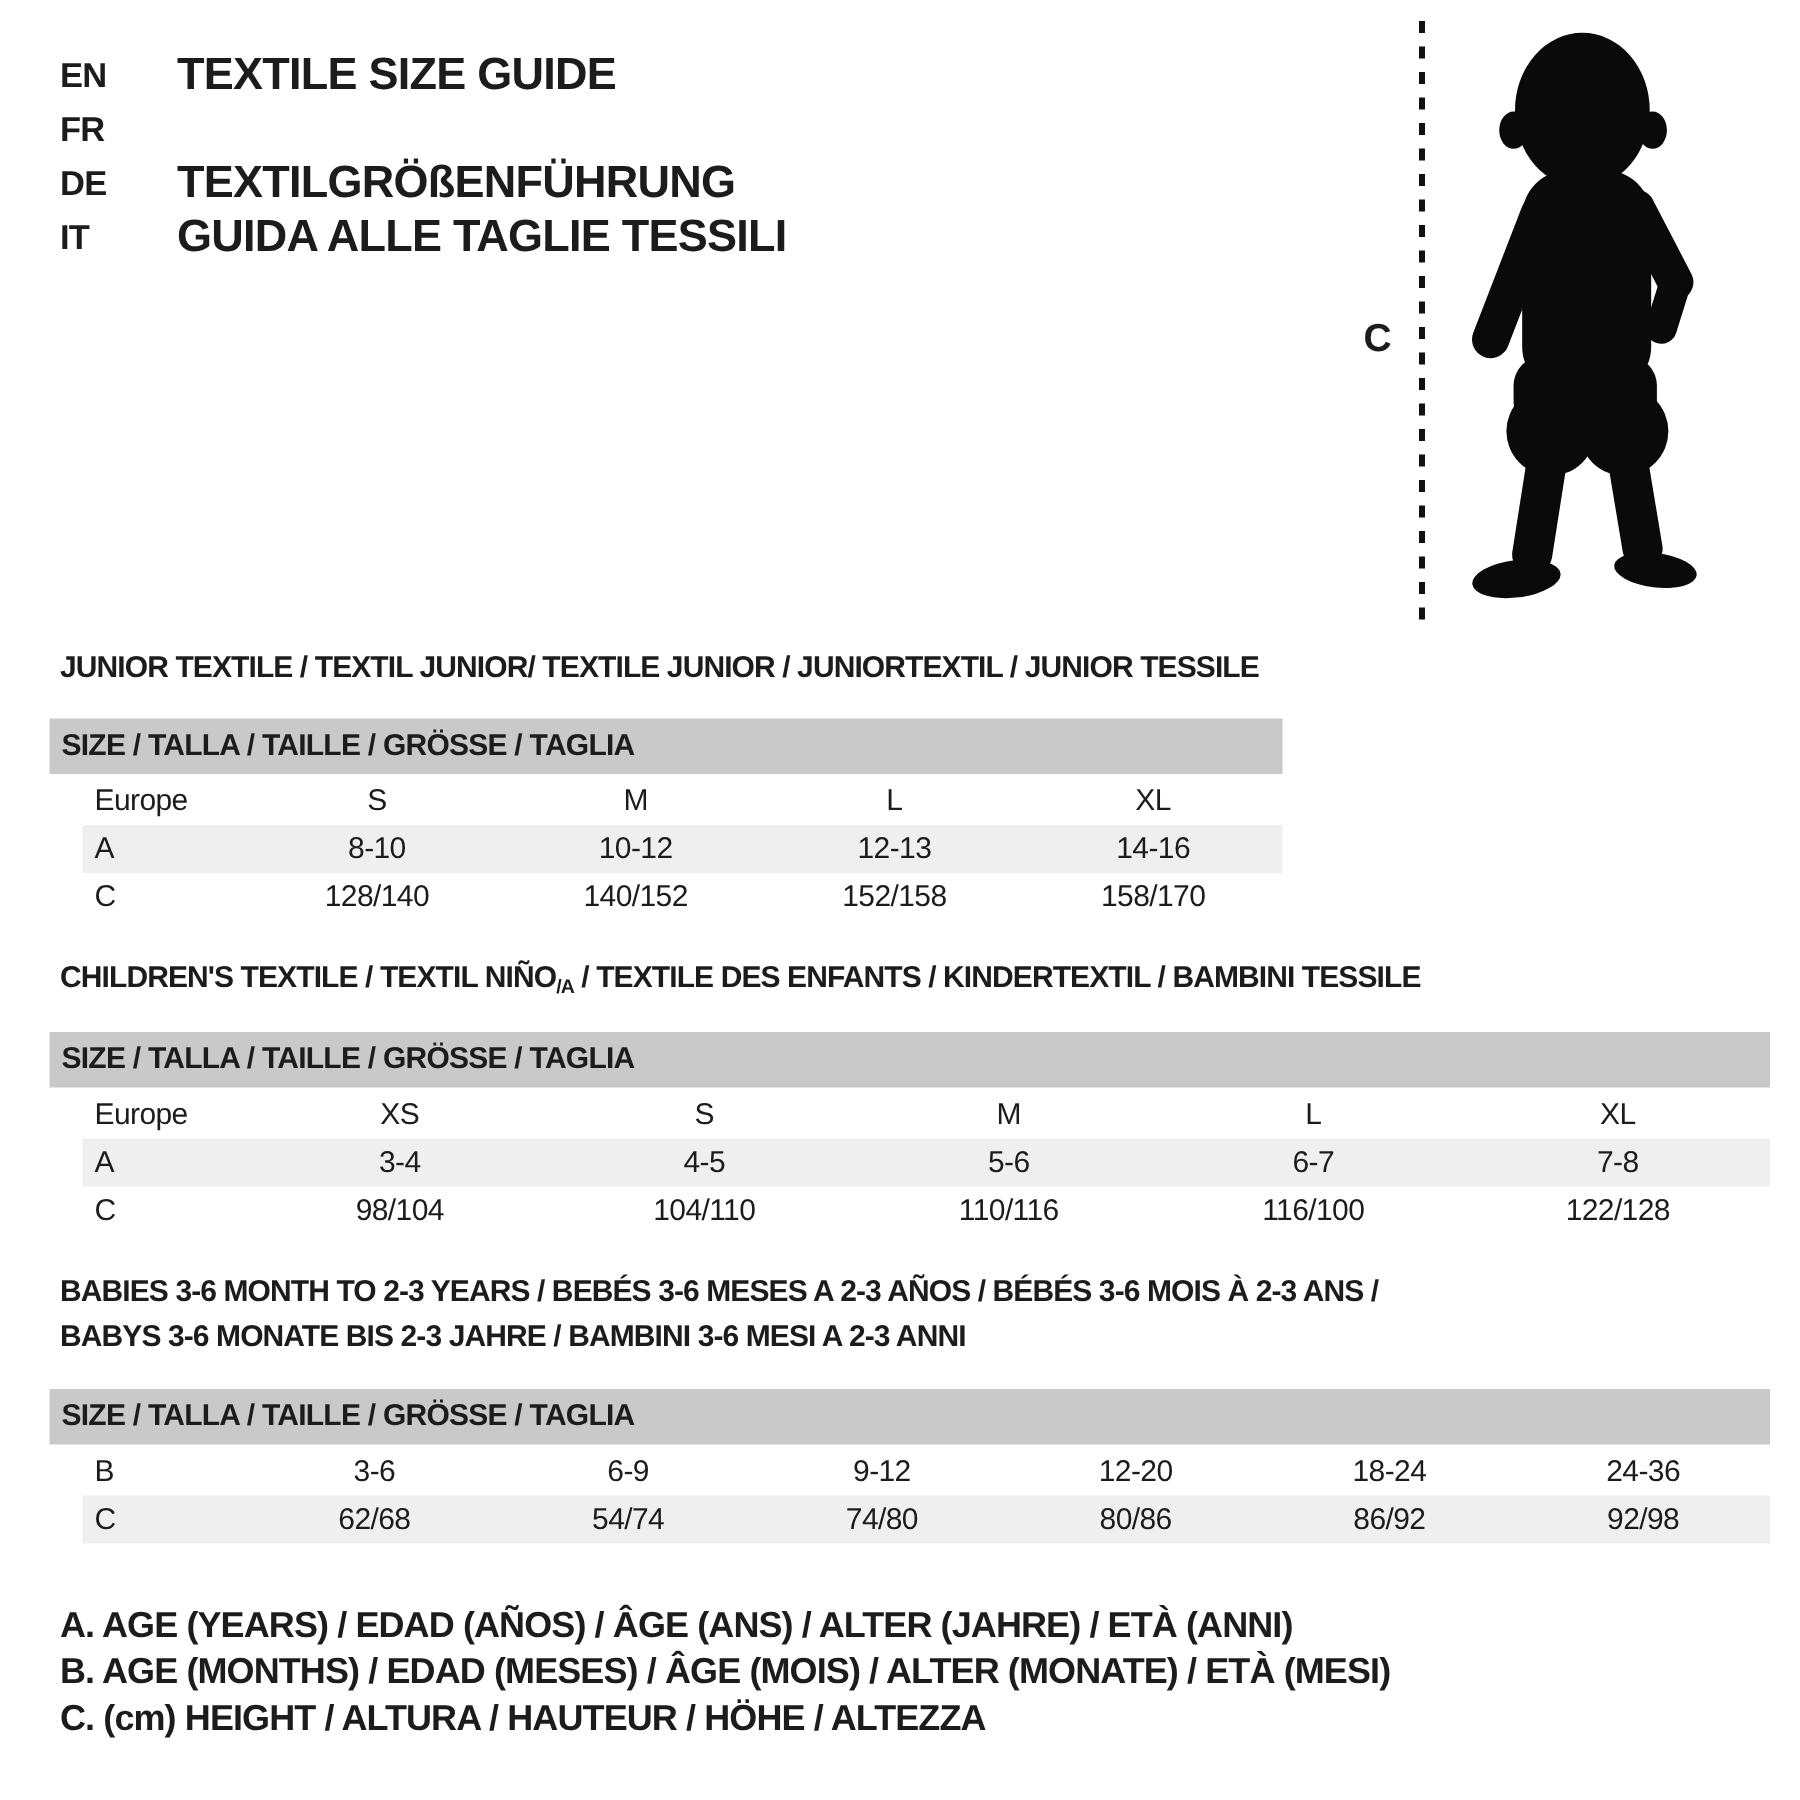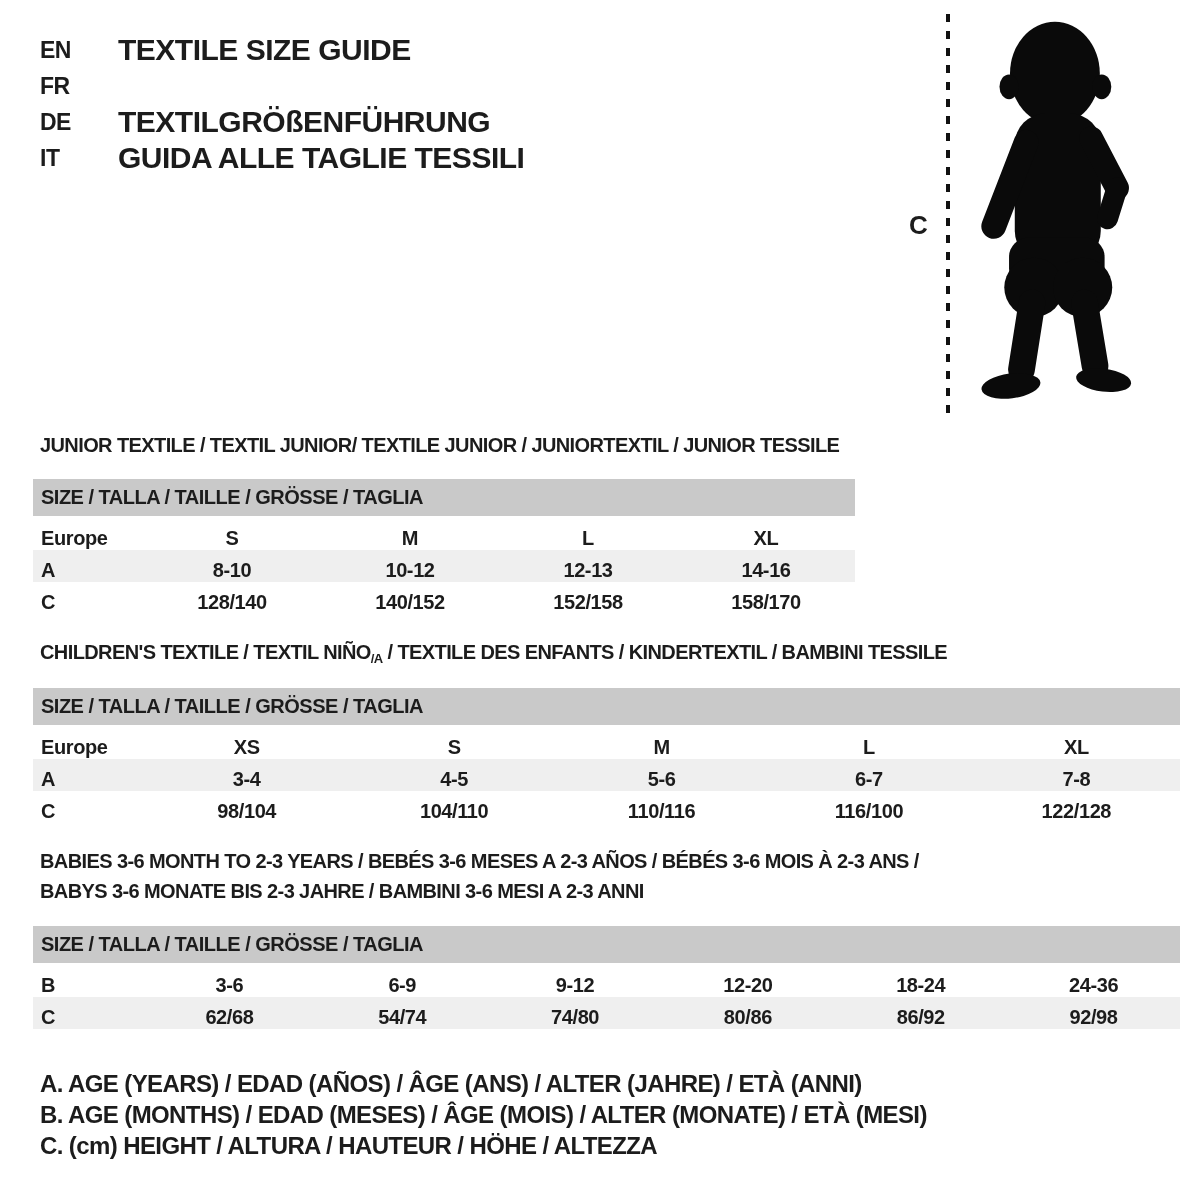--- a/index.html
+++ b/index.html
@@ -90,24 +90,25 @@
     line-height: 37px;
     padding-left: 8px;
     font-size: 20px;
     font-weight: 700;
     letter-spacing: -0.5px;
     margin-bottom: 2px;
   }
   .trow {
     display: flex;
     height: 32px;
-    align-items: flex-end;
+    align-items: center;
     font-size: 20px;
-    font-weight: 700;
+    font-weight: 400;
     letter-spacing: -0.4px;
+    margin-left: 22px;
   }
   .trow .lbl {
     width: 110px;
     padding-left: 8px;
     box-sizing: border-box;
   }
   .trow .cell {
     flex: 1;
     text-align: center;
   }

